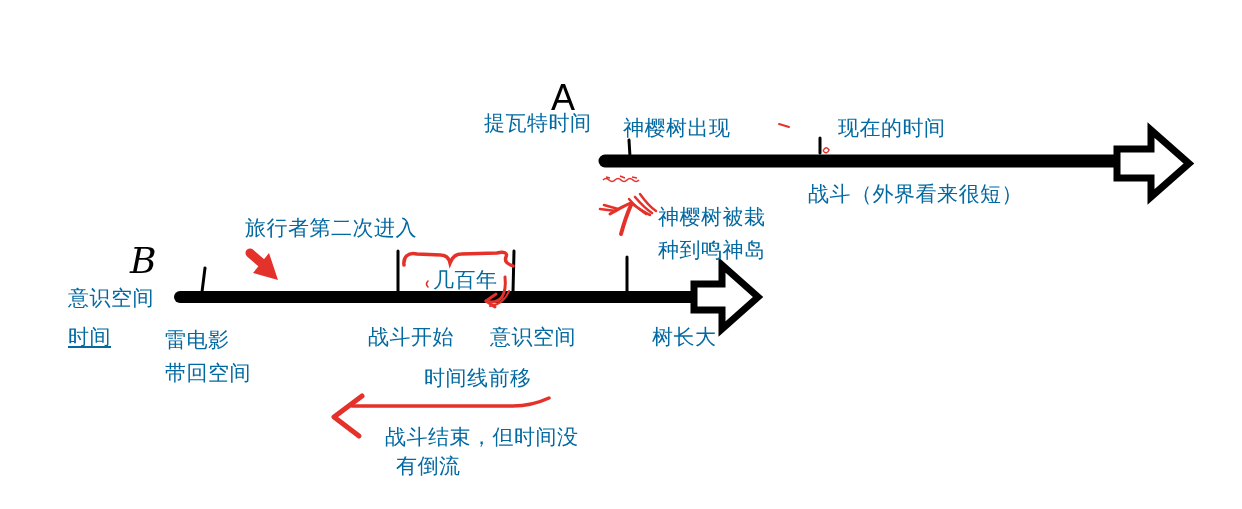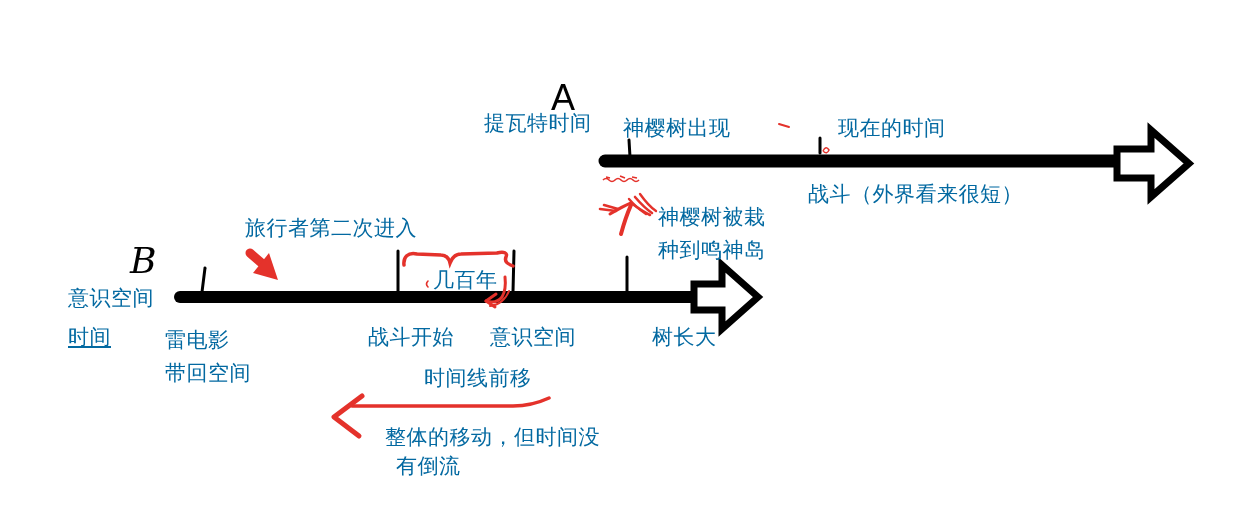--- a/index.html
+++ b/index.html
@@ -95,16 +95,16 @@
   <div class="lbl" style="left:245px;top:217px;">旅行者第二次进入</div>
   <div class="lbl" style="left:68px;top:287px;">意识空间</div>
   <div class="lbl" style="left:68px;top:326px;text-decoration:underline;">时间</div>
   <div class="lbl" style="left:165px;top:329px;">雷电影</div>
   <div class="lbl" style="left:165px;top:362px;">带回空间</div>
   <div class="lbl" style="left:368px;top:326px;">战斗开始</div>
   <div class="lbl" style="left:490px;top:326px;">意识空间</div>
   <div class="lbl" style="left:611px;top:326px;margin-left:41px;">树长大</div>
   <div class="lbl lbl-lg" style="left:433px;top:269px;">几百年</div>
   <div class="lbl" style="left:424px;top:367px;">时间线前移</div>
-  <div class="lbl" style="left:385px;top:426px;">整体的移动，但时间没</div>
+  <div class="lbl" style="left:385px;top:426px;">战斗结束，但时间没</div>
   <div class="lbl" style="left:396px;top:455px;">有倒流</div>
 
 </div>
 
 </body></html>

